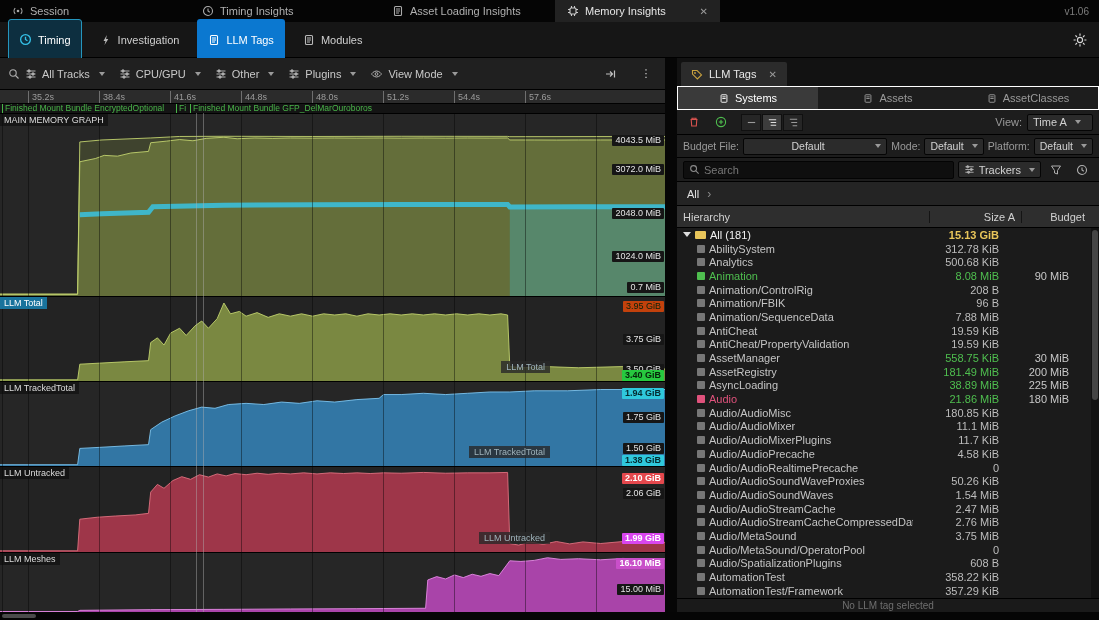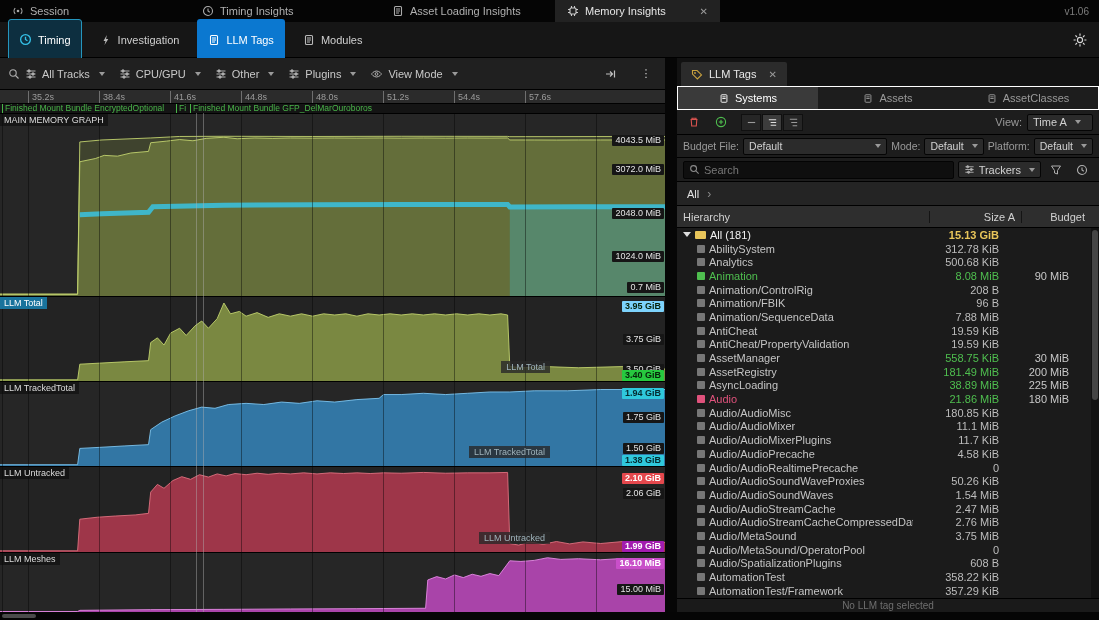--- a/index.html
+++ b/index.html
@@ -57,21 +57,21 @@
   .subtab{flex:1;display:flex;align-items:center;justify-content:center;gap:6px;background:#1d1d1d;color:#9a9a9a;}
   .subtab.active{background:#3a3a3a;color:#fff;}
   .p-icons{height:25px;flex:0 0 25px;background:#1d1d1d;border-bottom:1px solid #000;display:flex;align-items:center;gap:5px;padding:0 6px;}
   .togglegroup{display:flex;gap:1px;margin-left:4px;}
   .toggle{width:20px;height:17px;display:flex;align-items:center;justify-content:center;background:#262626;border:1px solid #101010;color:#9a9a9a;}
   .toggle.active{background:#3c3c3c;color:#e0e0e0;}
   .p-icons .spacer{flex:1;}
   .ddl{display:flex;align-items:center;gap:4px;height:17px;background:#2b2b2b;border:1px solid #050505;border-radius:2px;padding:0 5px;color:#d2d2d2;white-space:nowrap;overflow:hidden;}
   .lab{color:#9a9a9a;white-space:nowrap;}
   .p-budget{height:23px;flex:0 0 23px;background:#1d1d1d;border-bottom:1px solid #000;display:flex;align-items:center;gap:4px;padding:0 6px;font-size:10.5px;}
-  .p-budget .ddl{flex:0 0 auto;}
+  .p-budget .ddl{flex:0 0 auto;text-align:center;}
   .p-budget .grow{flex:1 1 auto;min-width:40px;}
   .p-search{height:24px;flex:0 0 24px;background:#1d1d1d;border-bottom:1px solid #000;display:flex;align-items:center;gap:4px;padding:0 6px;}
   .searchbox{flex:1;display:flex;align-items:center;gap:4px;height:18px;background:#0f0f0f;border:1px solid #040404;border-radius:2px;padding:0 5px;color:#8a8a8a;min-width:0;}
   .searchbox input{flex:1;background:transparent;border:none;outline:none;color:#d5d5d5;font-size:11px;font-family:"Liberation Sans",sans-serif;min-width:0;}
   .searchbox input::placeholder{color:#777;}
   .p-crumb{height:24px;flex:0 0 24px;background:#242424;border-bottom:1px solid #000;display:flex;align-items:center;gap:8px;padding:0 10px;color:#e2e2e2;}
   .crumb-sep{color:#8a8a8a;font-size:12px;}
   .p-header{height:22px;flex:0 0 22px;background:#2e2e2e;border-bottom:1px solid #000;display:grid;grid-template-columns:1fr 92px 70px;align-items:center;padding-right:8px;color:#d2d2d2;}
   .p-header .hc{padding:0 6px;white-space:nowrap;overflow:hidden;}
   .p-header .hc.r{text-align:right;border-left:1px solid #141414;}
@@ -276,21 +276,21 @@
               <span class="badge" style="top: 137px;">1024.0 MiB</span>
               <span class="badge" style="top: 168px;">0.7 MiB</span>
             </div>
             <div class="track" style="height: 85px;">
               <svg viewBox="0 0 665 85" preserveAspectRatio="none" class="chart">
                 <polygon points="0.0,85 0.0,83.8 77.6,83.8 79.8,68.0 102.0,66.8 124.1,65.6 148.5,64.4 150.7,46.1 157.4,41.3 164.0,48.6 170.7,36.4 179.6,31.6 186.2,38.9 195.1,29.1 201.7,24.3 208.4,31.6 217.2,21.9 223.9,6.1 230.5,17.0 239.4,14.6 246.1,19.4 257.1,15.8 268.2,20.6 279.3,17.0 290.4,19.4 301.5,17.0 312.6,19.4 323.6,17.0 334.7,18.2 345.8,17.0 356.9,19.4 368.0,17.0 379.1,18.2 390.1,17.0 401.2,18.2 412.3,17.0 423.4,18.2 434.5,17.0 445.6,18.2 456.6,17.0 467.7,18.2 478.8,17.0 489.9,18.2 501.0,17.0 507.6,18.2 509.8,70.4 523.1,71.6 545.3,70.4 578.5,71.6 622.9,70.4 665.0,72.9 665.0,85" fill="#8a9a46" fill-opacity="0.85"></polygon>
                 <polyline points="0.0,83.8 77.6,83.8 79.8,68.0 102.0,66.8 124.1,65.6 148.5,64.4 150.7,46.1 157.4,41.3 164.0,48.6 170.7,36.4 179.6,31.6 186.2,38.9 195.1,29.1 201.7,24.3 208.4,31.6 217.2,21.9 223.9,6.1 230.5,17.0 239.4,14.6 246.1,19.4 257.1,15.8 268.2,20.6 279.3,17.0 290.4,19.4 301.5,17.0 312.6,19.4 323.6,17.0 334.7,18.2 345.8,17.0 356.9,19.4 368.0,17.0 379.1,18.2 390.1,17.0 401.2,18.2 412.3,17.0 423.4,18.2 434.5,17.0 445.6,18.2 456.6,17.0 467.7,18.2 478.8,17.0 489.9,18.2 501.0,17.0 507.6,18.2 509.8,70.4 523.1,71.6 545.3,70.4 578.5,71.6 622.9,70.4 665.0,72.9" fill="none" stroke="#c2d26e" stroke-width="1" stroke-opacity="0.9"></polyline>
               </svg>
               <span class="track-label hl">LLM Total</span>
               <span class="watermark">LLM Total</span>
-              <span class="badge" style="top: 4px; background: #7dd3fc; color: rgb(6, 35, 10); font-weight: bold;">3.95 GiB</span>
+              <span class="badge" style="top: 4px; background: #c2410c; color: rgb(6, 35, 10); font-weight: normal;">3.95 GiB</span>
               <span class="badge" style="top: 37px;">3.75 GiB</span>
               <span class="badge" style="top: 67px; margin-left: 20px;">3.50 GiB</span>
               <span class="badge" style="top: 73px; background: rgb(39, 201, 63); color: rgb(6, 35, 10); font-weight: bold;">3.40 GiB</span>
             </div>
             <div class="track" style="height: 85px;">
               <svg viewBox="0 0 665 85" preserveAspectRatio="none" class="chart">
                 <polygon points="0.0,85 0.0,83.7 77.6,83.7 79.8,67.2 102.0,66.0 124.1,64.7 148.5,63.4 150.7,48.2 161.8,40.6 175.1,34.3 188.4,29.2 201.7,25.4 215.0,26.6 228.3,22.8 246.1,21.6 263.8,22.8 281.5,20.3 299.3,21.6 317.0,19.0 334.7,20.3 356.9,17.8 379.1,16.5 383.5,12.7 401.2,12.7 423.4,11.4 445.6,12.7 467.7,11.4 489.9,10.1 509.8,10.1 534.2,8.9 567.5,8.9 600.7,7.6 665.0,7.6 665.0,85" fill="#3585bb" fill-opacity="0.85"></polygon>
                 <polyline points="0.0,83.7 77.6,83.7 79.8,67.2 102.0,66.0 124.1,64.7 148.5,63.4 150.7,48.2 161.8,40.6 175.1,34.3 188.4,29.2 201.7,25.4 215.0,26.6 228.3,22.8 246.1,21.6 263.8,22.8 281.5,20.3 299.3,21.6 317.0,19.0 334.7,20.3 356.9,17.8 379.1,16.5 383.5,12.7 401.2,12.7 423.4,11.4 445.6,12.7 467.7,11.4 489.9,10.1 509.8,10.1 534.2,8.9 567.5,8.9 600.7,7.6 665.0,7.6" fill="none" stroke="#7cc4ee" stroke-width="1" stroke-opacity="0.9"></polyline>
               </svg>
               <span class="track-label">LLM TrackedTotal</span>
@@ -302,21 +302,21 @@
             </div>
             <div class="track" style="height: 86px;">
               <svg viewBox="0 0 665 86" preserveAspectRatio="none" class="chart">
                 <polygon points="0.0,86 0.0,84.8 77.6,84.8 79.8,52.8 97.5,50.8 115.3,49.6 135.2,48.5 148.5,46.9 150.7,25.4 157.4,17.6 164.0,21.5 172.9,13.7 181.8,9.8 190.6,12.5 199.5,7.8 208.4,10.2 217.2,7.0 226.1,9.0 235.0,6.6 246.1,7.8 257.1,6.3 268.2,7.4 279.3,6.3 290.4,7.0 303.7,5.9 317.0,7.0 330.3,5.9 343.6,6.6 356.9,5.9 370.2,6.6 383.5,5.9 401.2,6.3 423.4,5.5 445.6,6.3 467.7,5.9 489.9,5.9 507.6,5.5 509.8,77.4 518.7,79.0 529.8,75.8 543.1,78.2 556.4,75.4 569.7,77.8 583.0,75.8 600.7,77.4 622.9,75.4 645.1,77.4 665.0,76.2 665.0,86" fill="#b43a50" fill-opacity="0.85"></polygon>
                 <polyline points="0.0,84.8 77.6,84.8 79.8,52.8 97.5,50.8 115.3,49.6 135.2,48.5 148.5,46.9 150.7,25.4 157.4,17.6 164.0,21.5 172.9,13.7 181.8,9.8 190.6,12.5 199.5,7.8 208.4,10.2 217.2,7.0 226.1,9.0 235.0,6.6 246.1,7.8 257.1,6.3 268.2,7.4 279.3,6.3 290.4,7.0 303.7,5.9 317.0,7.0 330.3,5.9 343.6,6.6 356.9,5.9 370.2,6.6 383.5,5.9 401.2,6.3 423.4,5.5 445.6,6.3 467.7,5.9 489.9,5.9 507.6,5.5 509.8,77.4 518.7,79.0 529.8,75.8 543.1,78.2 556.4,75.4 569.7,77.8 583.0,75.8 600.7,77.4 622.9,75.4 645.1,77.4 665.0,76.2" fill="none" stroke="#e0717f" stroke-width="1" stroke-opacity="0.9"></polyline>
               </svg>
               <span class="track-label">LLM Untracked</span>
               <span class="watermark">LLM Untracked</span>
               <span class="badge" style="top: 6px; background: rgb(229, 72, 77); color: rgb(255, 255, 255); font-weight: bold;">2.10 GiB</span>
               <span class="badge" style="top: 21px; text-align: right;">2.06 GiB</span>
-              <span class="badge" style="top: 74px; background: #a21caf; color: rgb(255, 255, 255); font-weight: bold;">1.99 GiB</span>
+              <span class="badge" style="top: 66px; background: #d946ef; color: rgb(255, 255, 255); font-weight: bold;">1.99 GiB</span>
             </div>
             <div class="track" style="height: 60px;">
               <svg viewBox="0 0 665 60" preserveAspectRatio="none" class="chart">
                 <polygon points="0.0,60 0.0,59.5 77.6,59.5 79.8,58.3 150.7,57.6 223.9,57.3 290.4,56.9 356.9,56.6 425.6,56.2 427.8,27.4 436.7,24.0 445.6,26.4 454.4,22.3 463.3,25.0 472.2,21.6 481.0,23.7 489.9,20.9 498.8,23.0 509.8,7.9 520.9,8.6 534.2,7.5 547.5,4.8 560.8,6.5 578.5,5.8 600.7,6.9 622.9,5.5 645.1,6.5 665.0,5.8 665.0,60" fill="#b848b8" fill-opacity="0.9"></polygon>
                 <polyline points="0.0,59.5 77.6,59.5 79.8,58.3 150.7,57.6 223.9,57.3 290.4,56.9 356.9,56.6 425.6,56.2 427.8,27.4 436.7,24.0 445.6,26.4 454.4,22.3 463.3,25.0 472.2,21.6 481.0,23.7 489.9,20.9 498.8,23.0 509.8,7.9 520.9,8.6 534.2,7.5 547.5,4.8 560.8,6.5 578.5,5.8 600.7,6.9 622.9,5.5 645.1,6.5 665.0,5.8" fill="none" stroke="#e58ae5" stroke-width="1" stroke-opacity="0.9"></polyline>
               </svg>
               <span class="track-label">LLM Meshes</span>
               <span class="badge" style="top: 5px; background: rgb(201, 79, 201); color: rgb(255, 255, 255); font-weight: bold;">16.10 MiB</span>
               <span class="badge" style="top: 31px;">15.00 MiB</span>
             </div>

